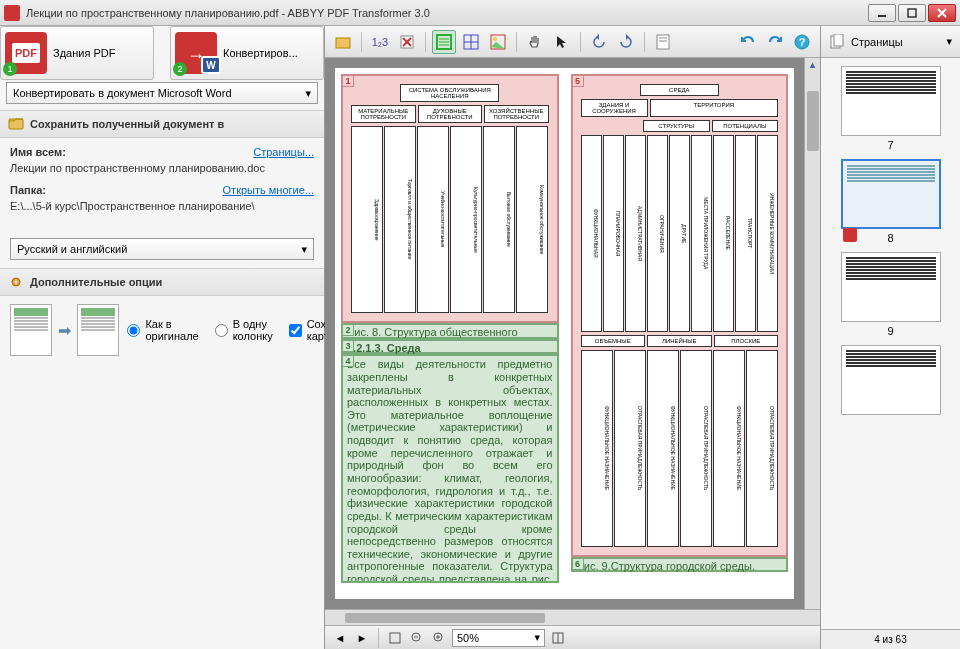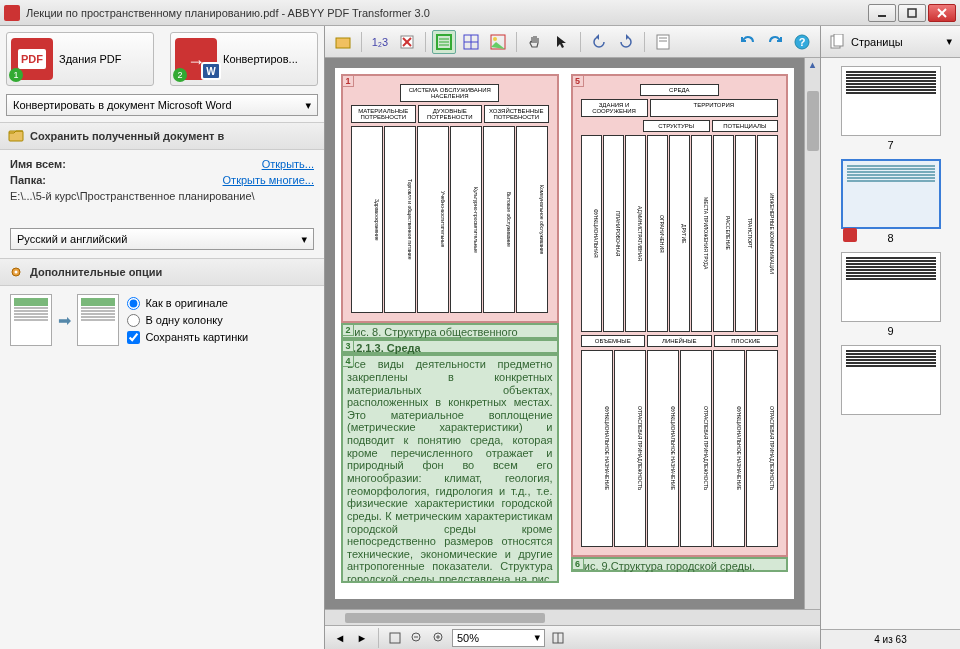--- a/index.html
+++ b/index.html
@@ -8,21 +8,21 @@
 .titlebar { height: 26px; background: linear-gradient(#f0f0f0, #dcdcdc); border-bottom: 1px solid #aaa; display: flex; align-items: center; padding: 0 4px; }
 .titlebar .app-icon { width: 16px; height: 16px; background: #c33; border-radius: 2px; margin-right: 6px; }
 .titlebar .title { flex: 1; color: #333; }
 .win-controls { display: flex; gap: 2px; }
 .win-btn { width: 28px; height: 18px; border: 1px solid #888; background: linear-gradient(#f8f8f8,#e0e0e0); display: flex; align-items: center; justify-content: center; cursor: pointer; border-radius: 2px; }
 .win-btn.close { background: linear-gradient(#e77,#c33); border-color: #a22; color: #fff; }
 
 .container { display: flex; height: 623px; }
 
 .left-panel { width: 325px; background: #f5f5f5; border-right: 1px solid #999; display: flex; flex-direction: column; }
-.big-buttons { display: flex; padding: 6px; gap: 16px; }
+.big-buttons { display: flex; padding: 0; gap: 16px; }
 .big-btn { flex: 1; height: 54px; border: 1px solid #bbb; background: linear-gradient(#fdfdfd,#eaeaea); border-radius: 3px; display: flex; align-items: center; padding: 4px; cursor: pointer; gap: 6px; }
 .big-btn .icon { width: 42px; height: 42px; background: #c33; border-radius: 4px; position: relative; display: flex; align-items: center; justify-content: center; }
 .big-btn .icon.open::after { content:"1"; position:absolute; bottom:-2px; left:-2px; background:#3a3; color:#fff; width:14px; height:14px; border-radius:50%; font-size:9px; display:flex; align-items:center; justify-content:center; }
 .big-btn .icon.convert { background: #c33; }
 .big-btn .icon.convert::before { content:"→"; color:#fff; font-size:18px; }
 .big-btn .icon.convert::after { content:"2"; position:absolute; bottom:-2px; left:-2px; background:#3a3; color:#fff; width:14px; height:14px; border-radius:50%; font-size:9px; display:flex; align-items:center; justify-content:center; }
 .word-badge { position:absolute; bottom:0; right:-4px; width:20px; height:18px; background:#2b579a; border:2px solid #fff; border-radius:3px; display:flex; align-items:center; justify-content:center; color:#fff; font-weight:bold; font-size:10px; }
 
 .combo { margin: 2px 6px 6px; height: 22px; border: 1px solid #999; background: linear-gradient(#fff,#eee); display: flex; align-items: center; padding: 0 6px; cursor: pointer; }
 .combo .arrow { margin-left: auto; }
@@ -33,21 +33,21 @@
 .field-row { display: flex; margin-bottom: 4px; }
 .field-label { font-weight: bold; color: #333; }
 .field-link { margin-left: auto; color: #0066cc; text-decoration: underline; cursor: pointer; }
 .field-value { color: #333; margin-bottom: 10px; word-break: break-all; }
 
 .opts-row { display: flex; gap: 8px; align-items: center; }
 .thumbs { display: flex; gap: 6px; align-items: center; }
 .thumb-box { width: 42px; height: 52px; border: 1px solid #aaa; background: #fff; display: flex; flex-direction: column; padding: 3px; gap: 1px; }
 .thumb-box .ln { height: 2px; background: #bbb; }
 .thumb-box .img-ln { height: 8px; background: #7ab87a; }
-.opts-radios { display: flex; flex-direction: column; gap: 4px; }
+.opts-radios { display: flex; flex-direction: row; gap: 16px; }
 .radio-row, .check-row { display: flex; align-items: center; gap: 5px; cursor: pointer; }
 
 .center-area { flex: 1; display: flex; flex-direction: column; background: #f0f0f0; }
 .toolbar { height: 32px; background: linear-gradient(#f8f8f8,#e0e0e0); border-bottom: 1px solid #aaa; display: flex; align-items: center; padding: 0 6px; gap: 3px; }
 .tb-btn { width: 24px; height: 24px; display: flex; align-items: center; justify-content: center; cursor: pointer; border-radius: 2px; }
 .tb-sep { width: 1px; height: 20px; background: #bbb; margin: 0 3px; }
 .tb-btn.active { border: 1px solid #6a9; background: #d0e8d0; }
 
 .doc-view { flex: 1; background: #888; position: relative; overflow: hidden; }
 .doc-scroll { position: absolute; right: 0; top: 0; width: 16px; height: 100%; background: #e0e0e0; border-left: 1px solid #aaa; }
@@ -131,22 +131,23 @@
     <div class="section-header">
       <svg class="sh-icon" width="16" height="16">
           <rect x="1" y="3" width="14" height="10" rx="1" fill="#e8c060" stroke="#a80"></rect>
           <path d="M1 5 L6 5 L8 3 L15 3" fill="none" stroke="#a80"></path>
         </svg>
       <span>Сохранить полученный документ в</span>
     </div>
     <div class="section-body">
       <div class="field-row">
         <span class="field-label">Имя всем:</span>
-        <span class="field-link">Открыть...</span>
-      </div>
+        <span class="field-link">Страницы...</span>
+      </div>
+      <div class="field-value">Лекции по пространственному планированию.doc</div>
       <div class="field-row">
         <span class="field-label">Папка:</span>
         <span class="field-link">Открыть многие...</span>
       </div>
       <div class="field-value">E:\...\5-й курс\Пространственное планирование\</div>
     </div>
 
     <div class="section-body">
       <div class="combo" style="margin:0">
         <span>Русский и английский</span>

